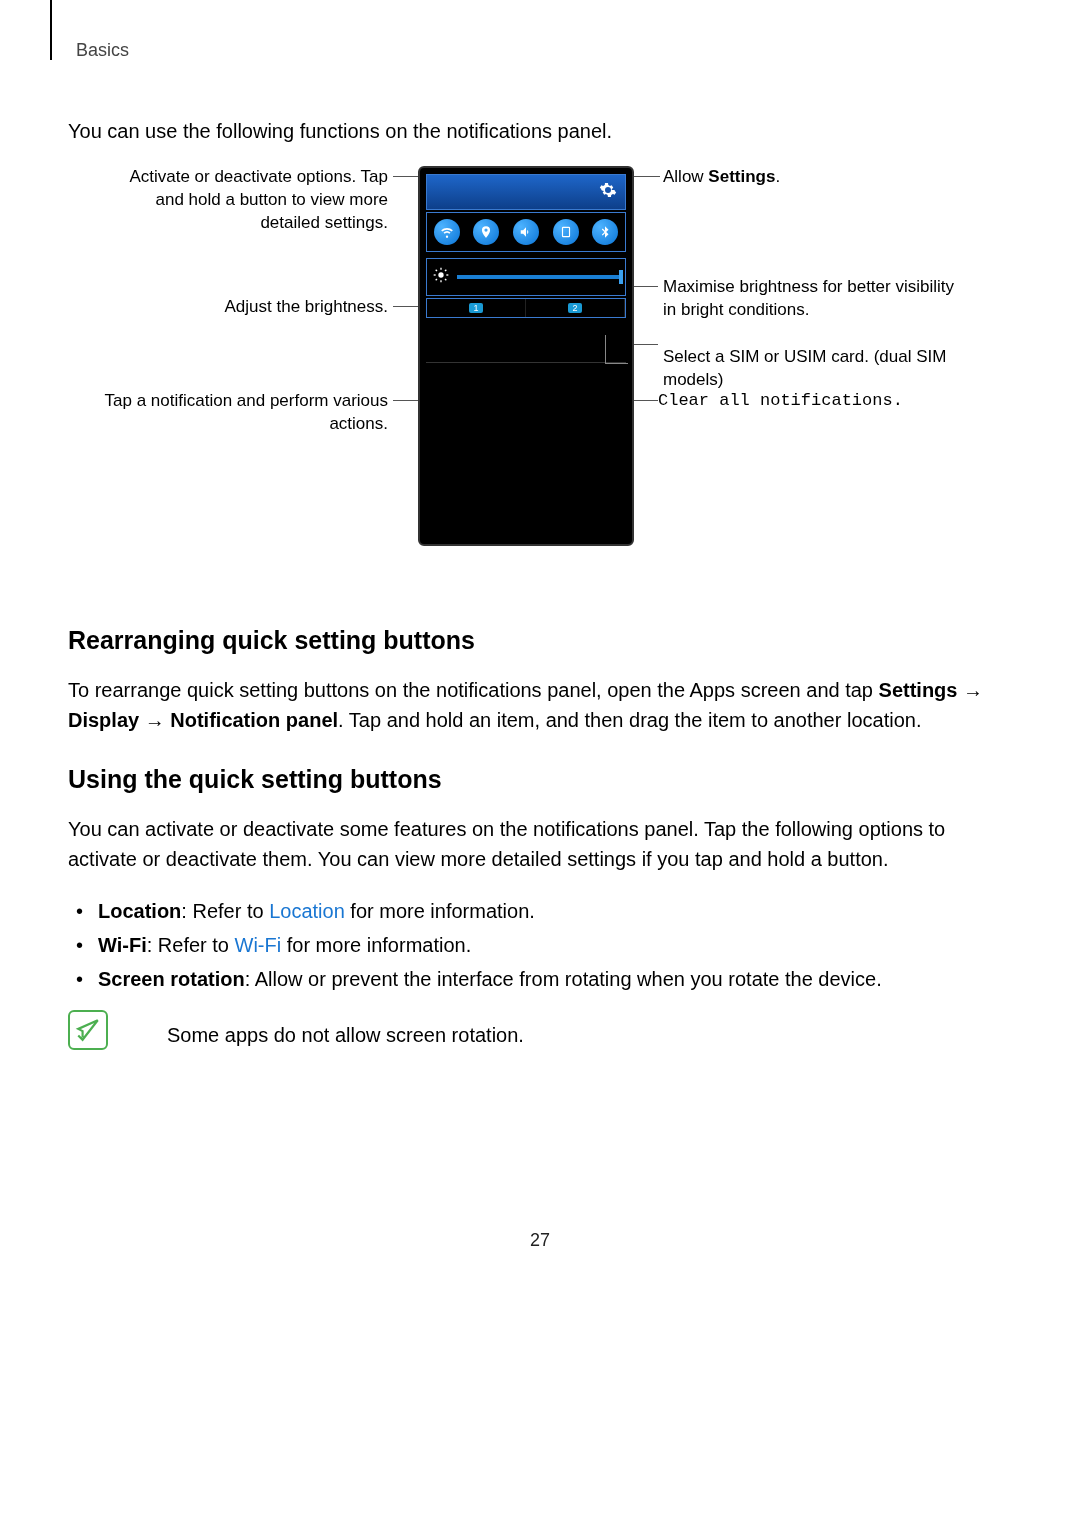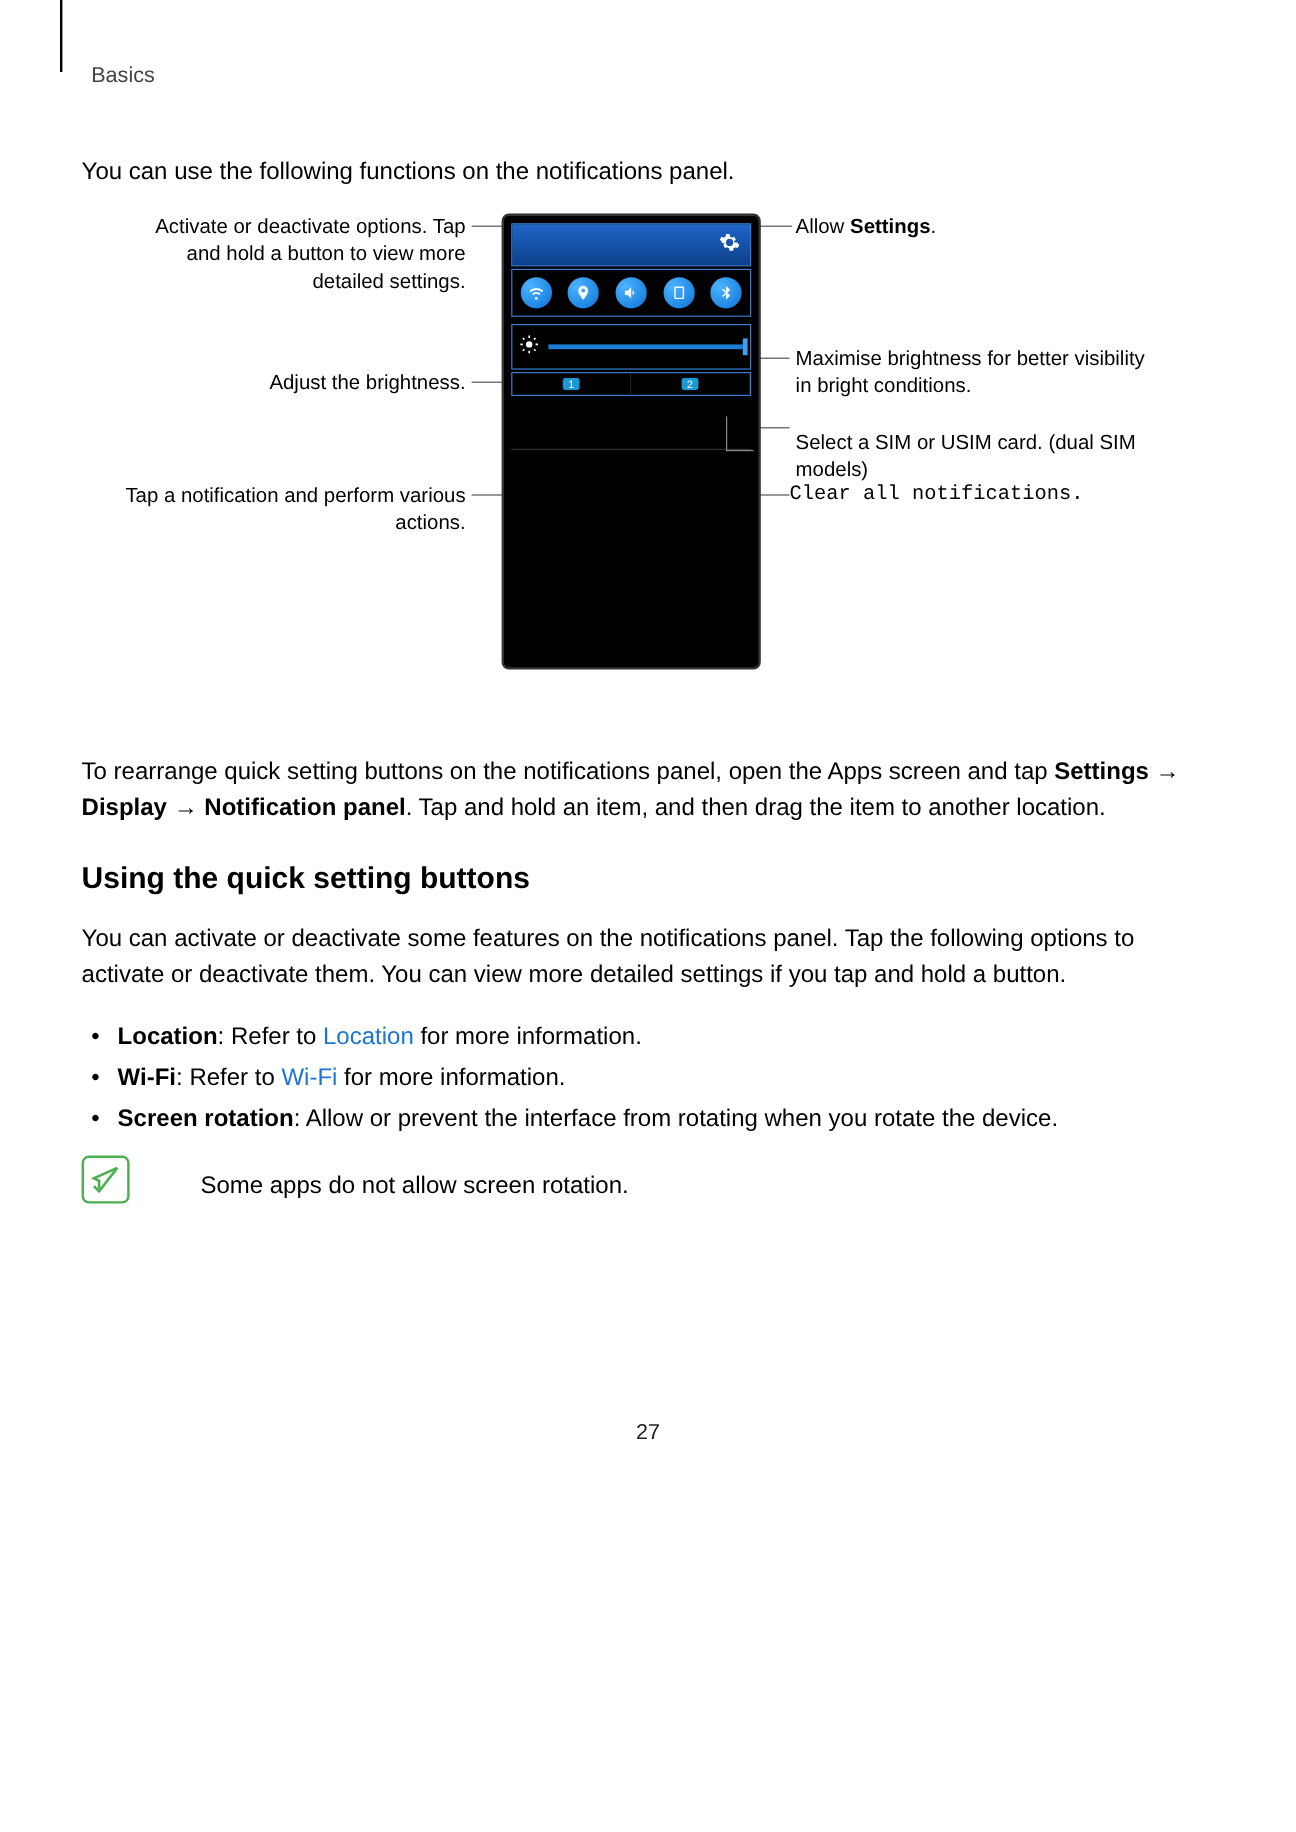--- a/index.html
+++ b/index.html
@@ -19,21 +19,21 @@
     top: 0;
     left: 50px;
     height: 60px;
     width: 2px;
     background: #000;
   }
   .header-tab {
     font-size: 18px;
     color: #444;
     margin-left: 8px;
-    margin-top: 22px;
+    margin-top: 10px;
   }
   .intro {
     font-size: 20px;
     margin-top: 55px;
     line-height: 1.5;
   }
   .diagram-wrap {
     position: relative;
     height: 430px;
   }
@@ -308,20 +308,21 @@
         <div class="sim">
             <span class="sim-badge">2</span>
           </div>
       </div>
       <div class="notif-area">
         <div class="clear-tab"></div>
       </div>
     </div>
   </div>
 
+  <div class="h2">Rearranging quick setting buttons</div>
   <p class="para">
     <span>To rearrange quick setting buttons on the notifications panel, open the Apps screen and tap </span><span class="bold">Settings</span><span class="arrow"> → </span><span class="bold">Display</span><span class="arrow"> → </span><span class="bold">Notification panel</span><span>. Tap and hold an item, and then drag the item to another location.</span>
   </p>
 
   <div class="h2">Using the quick setting buttons</div>
   <p class="para">You can activate or deactivate some features on the notifications panel. Tap the following options to activate or deactivate them. You can view more detailed settings if you tap and hold a button.</p>
 
   <ul class="bullets">
     <li><span class="bold">Location</span><span>: Refer to </span><span class="link">Location</span><span> for more information.</span></li>
     <li><span class="bold">Wi-Fi</span><span>: Refer to </span><span class="link">Wi-Fi</span><span> for more information.</span></li>

